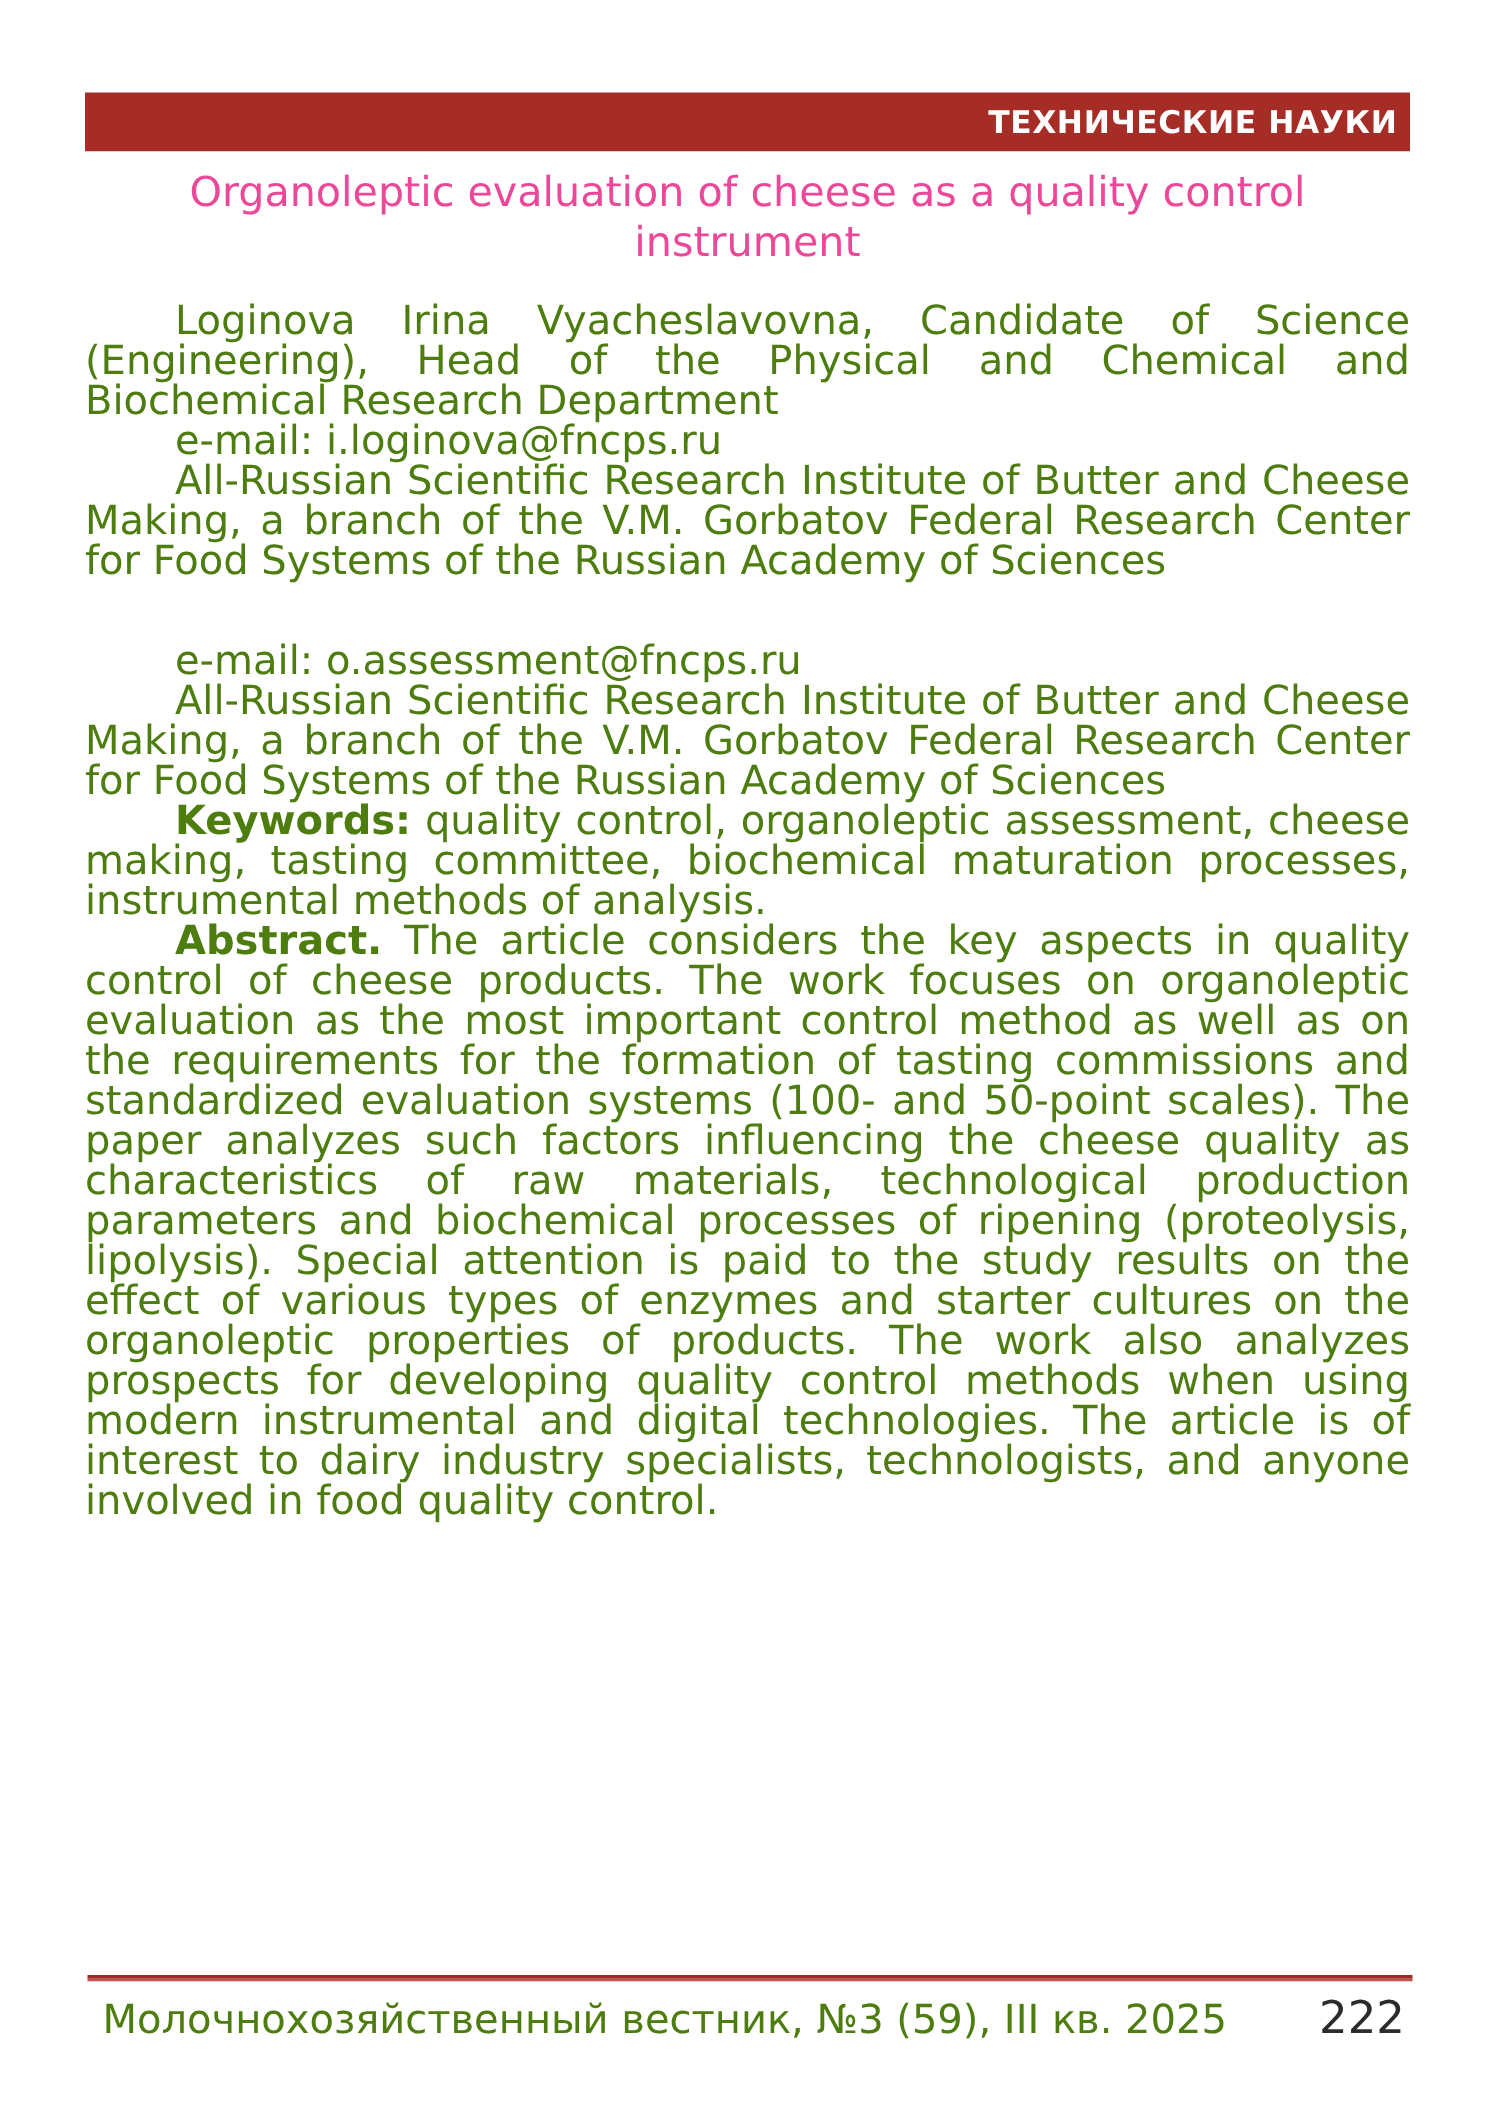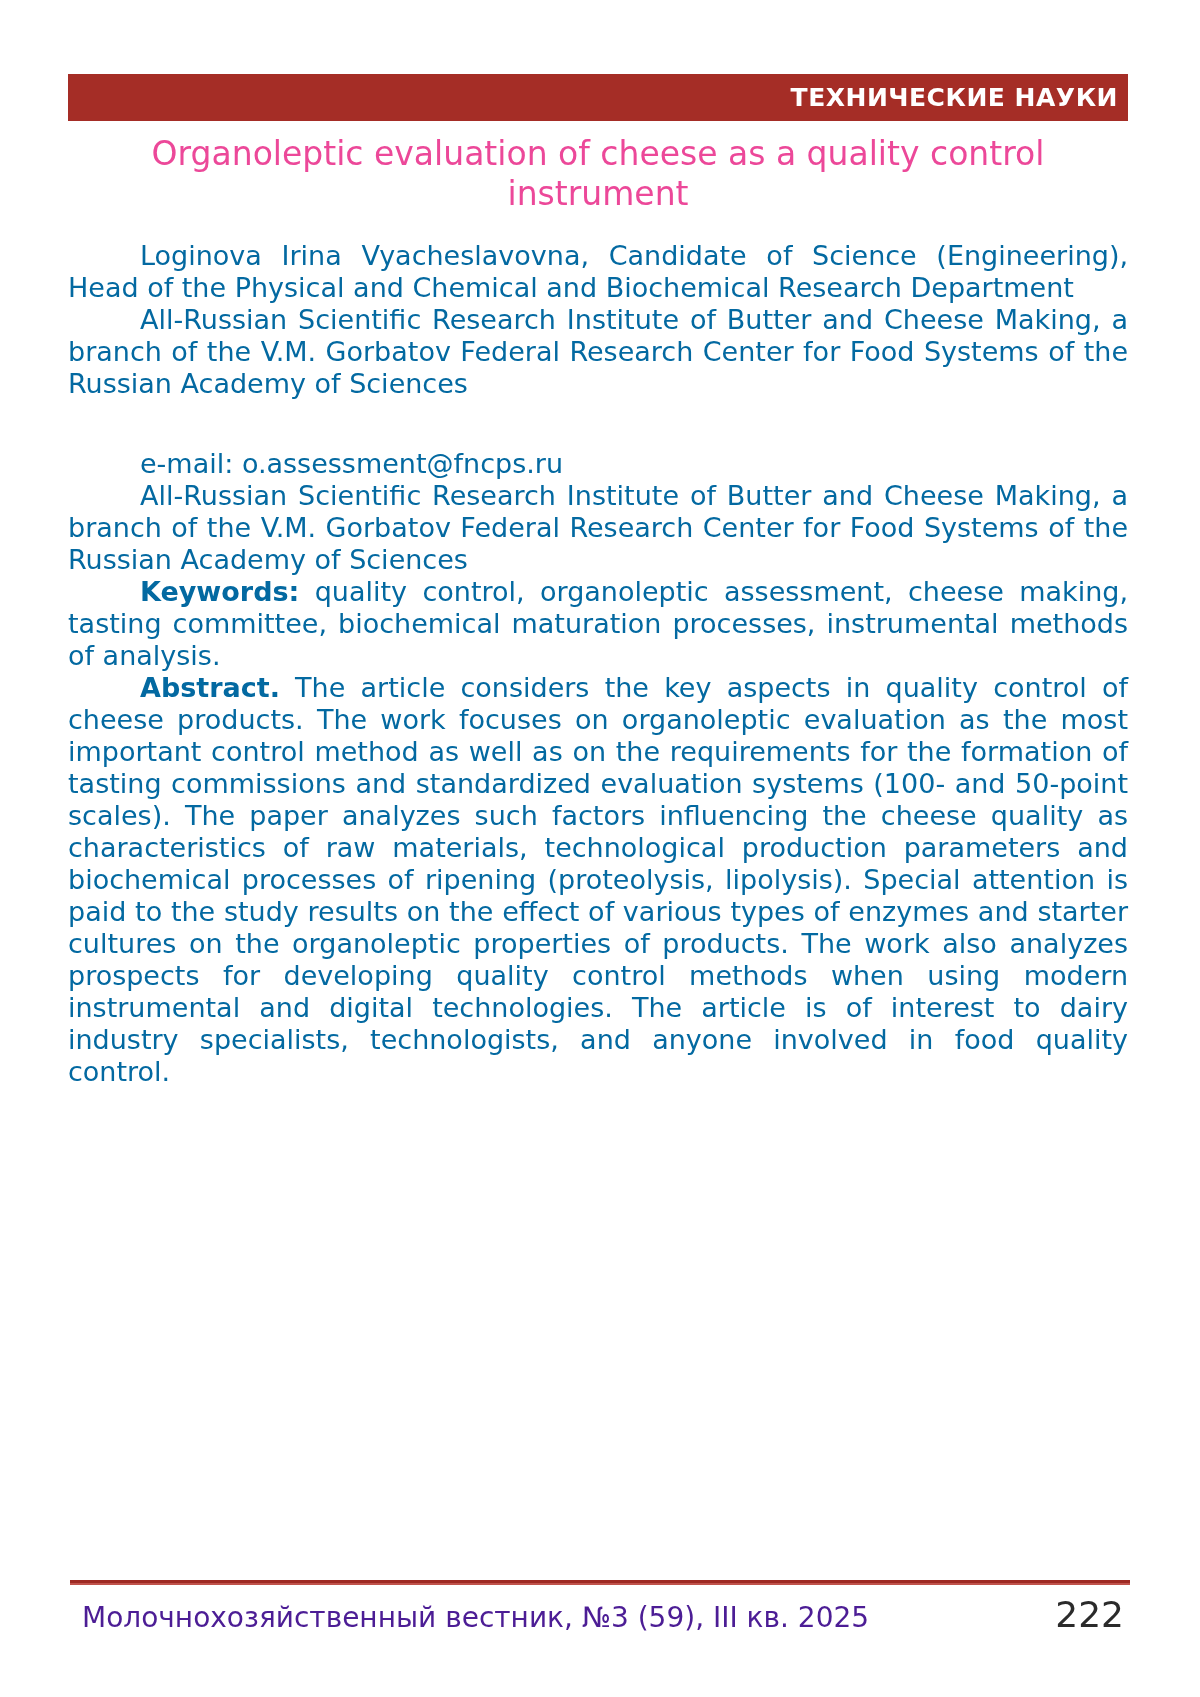--- a/index.html
+++ b/index.html
@@ -34,23 +34,23 @@
   }
   .article-title {
     margin-top: 13px;
     text-align: center;
     font-size: 33px;
     line-height: 40px;
     font-weight: normal;
     color: #ec4899;
   }
   .body-text {
-    font-size: 27px;
+    font-size: 32px;
     line-height: 32px;
-    color: #0369a1;
+    color: #4d7c0f;
   }
   .body-text p {
     text-align: justify;
     text-indent: 72px;
     margin: 0;
   }
   .author-block-1 { margin-top: 26px; }
   .author-block-2 { margin-top: 48px; }
   .keywords-para  { margin-top: 44px; }
   .abstract-para  { margin-top: 38px; }
@@ -67,22 +67,22 @@
     border-bottom: 2px solid #C0524B;
     background: #ffffff;
   }
   .footer-row {
     margin-top: 9px;
     display: flex;
     justify-content: space-between;
     align-items: baseline;
   }
   .footer-journal {
-    font-size: 28px;
-    color: #4c1d95;
+    font-size: 32px;
+    color: #4d7c0f;
     padding-left: 12px;
   }
   .footer-pagenum {
     font-size: 36px;
     color: #2b2b2b;
     padding-right: 6px;
   }
 </style>
 </head>
 <body>
@@ -93,20 +93,21 @@
     <div class="section-banner">
       <span>ТЕХНИЧЕСКИЕ НАУКИ</span>
     </div>
 
     <h1 class="article-title">Organoleptic evaluation of cheese as a quality control instrument</h1>
 
     <div class="body-text">
 
       <div class="author-block-1">
         <p>Loginova Irina Vyacheslavovna, Candidate of Science (Engineering), Head of the Physical and Chemical and Biochemical Research Department</p>
+        <p>e-mail: i.loginova@fncps.ru</p>
         <p>All-Russian Scientific Research Institute of Butter and Cheese Making, a branch of the V.M. Gorbatov Federal Research Center for Food Systems of the Russian Academy of Sciences</p>
       </div>
 
       <div class="author-block-2">
         <p>e-mail: o.assessment@fncps.ru</p>
         <p>All-Russian Scientific Research Institute of Butter and Cheese Making, a branch of the V.M. Gorbatov Federal Research Center for Food Systems of the Russian Academy of Sciences</p>
       </div>
 
       <p class="keywords-para"><span class="bold-label">Keywords:</span><span> quality control, organoleptic assessment, cheese making, tasting committee, biochemical maturation processes, instrumental methods of analysis.</span></p>
 

